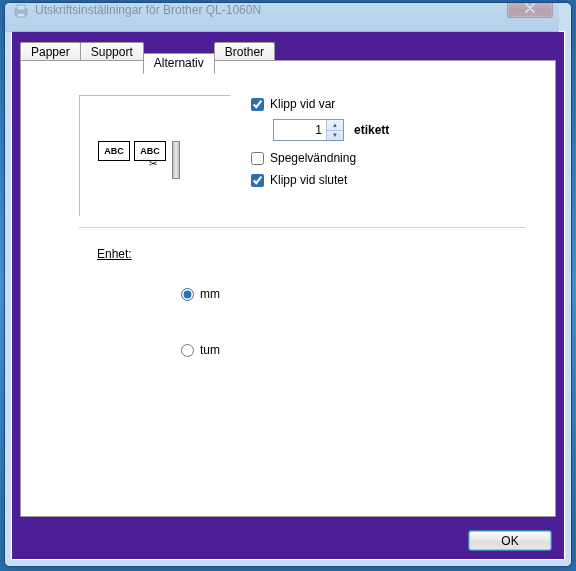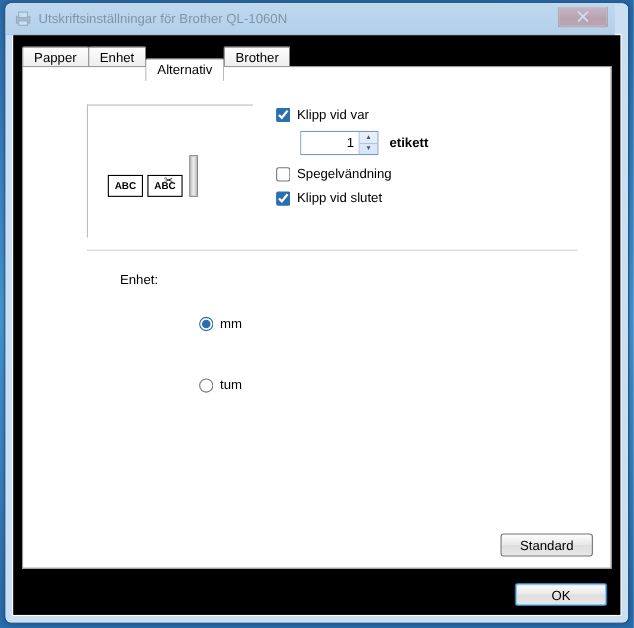--- a/index.html
+++ b/index.html
@@ -28,21 +28,21 @@
     border-radius: 6px;
     pointer-events:none;
   }
   .titlebar {
     position: absolute;
     left: 0; top: 0; right: 12px;
     height: 28px;
     background: linear-gradient(to bottom, #dbe9f4 0%, #c3d8ec 50%, #b8d0e6 100%);
     border-bottom: 1px solid #9db8d2;
     display: flex;
-    align-items: center;
+    align-items: flex-start;
   }
   .titlebar .app-icon {
     width: 16px; height: 16px;
     margin: 0 6px 0 8px;
     display: inline-block;
   }
   .titlebar .title-text {
     color: #000;
     font-size: 12px;
     flex: 1;
@@ -56,21 +56,21 @@
     border: 1px solid #8a2a1c;
     border-top: none;
     border-radius: 0 0 3px 3px;
     display: flex; align-items: center; justify-content: center;
     box-shadow: inset 0 0 0 1px rgba(255,255,255,0.25);
   }
   .close-btn svg { width:10px; height:10px; }
   .client {
     position: absolute;
     left: 7px; top: 29px; right: 7px; bottom: 7px;
-    background: #000000;
+    background: #4c1d95;
   }
   
   .tabstrip {
     position: absolute;
     left: 8px; top: 8px;
     display: flex;
     align-items: flex-end;
     height: 21px;
   }
   .tab {
@@ -103,21 +103,21 @@
   .preview-wrap {
     position: absolute;
     left: 58px; top: 34px;
     width: 150px; height: 120px;
     border-left: 1px solid #bdbdbd;
     border-top: 1px solid #bdbdbd;
   }
   .preview-inner {
     position: absolute;
     left: 18px; top: 45px;
-    display: flex; align-items: flex-end;
+    display: flex; align-items: flex-start;
   }
   .label-box {
     width: 30px; height: 18px;
     border: 1.5px solid #000;
     background: #fff;
     display: flex; align-items: center; justify-content: center;
     font-size: 9px; font-weight: bold;
     margin-right: 4px;
     font-family: Arial, sans-serif;
   }
@@ -168,21 +168,21 @@
   
   .divider {
     position: absolute;
     left: 58px; right: 30px;
     top: 166px;
     border-top: 1px solid #d0d0d0;
   }
   
   .unit-label {
     position: absolute;
-    left: 88px; top: 186px;
+    left: 76px; top: 186px; text-decoration: underline;
   }
   .radios {
     position: absolute;
     left: 160px; top: 184px;
   }
   .radios label { display:flex; align-items:center; margin-bottom:10px;margin-top:42px; }
   .radios input { margin:0 6px 0 0; }
   
   .btn {
     display:inline-flex; align-items:center; justify-content:center;
@@ -238,21 +238,21 @@
       <svg viewBox="0 0 10 10">
           <path d="M1 1 L9 9 M9 1 L1 9" stroke="#fff" stroke-width="1.8" stroke-linecap="round"></path>
         </svg>
     </div>
   </div>
 
   <div class="client">
 
     <div class="tabstrip">
       <div class="tab">Papper</div>
-      <div class="tab">Enhet</div>
+      <div class="tab">Support</div>
       <div class="tab active">Alternativ</div>
       <div class="tab">Brother</div>
     </div>
 
     <div class="tabpage">
 
       <div class="preview-wrap">
         <div class="preview-inner">
           <div class="label-box">ABC</div>
           <div class="label-box">ABC</div>
@@ -293,23 +293,20 @@
         <label>
           <input type="radio" name="unit" checked="" style="">
           <span>mm</span>
         </label>
         <label>
           <input type="radio" name="unit" style="">
           <span>tum</span>
         </label>
       </div>
 
-      <div class="standard-wrap">
-        <button class="btn">Standard</button>
-      </div>
     </div>
 
     <div class="dlg-buttons">
       <button class="btn default-btn">OK</button>
     </div>
 
   </div>
   <div class="glass-border"></div>
 </div>
 

